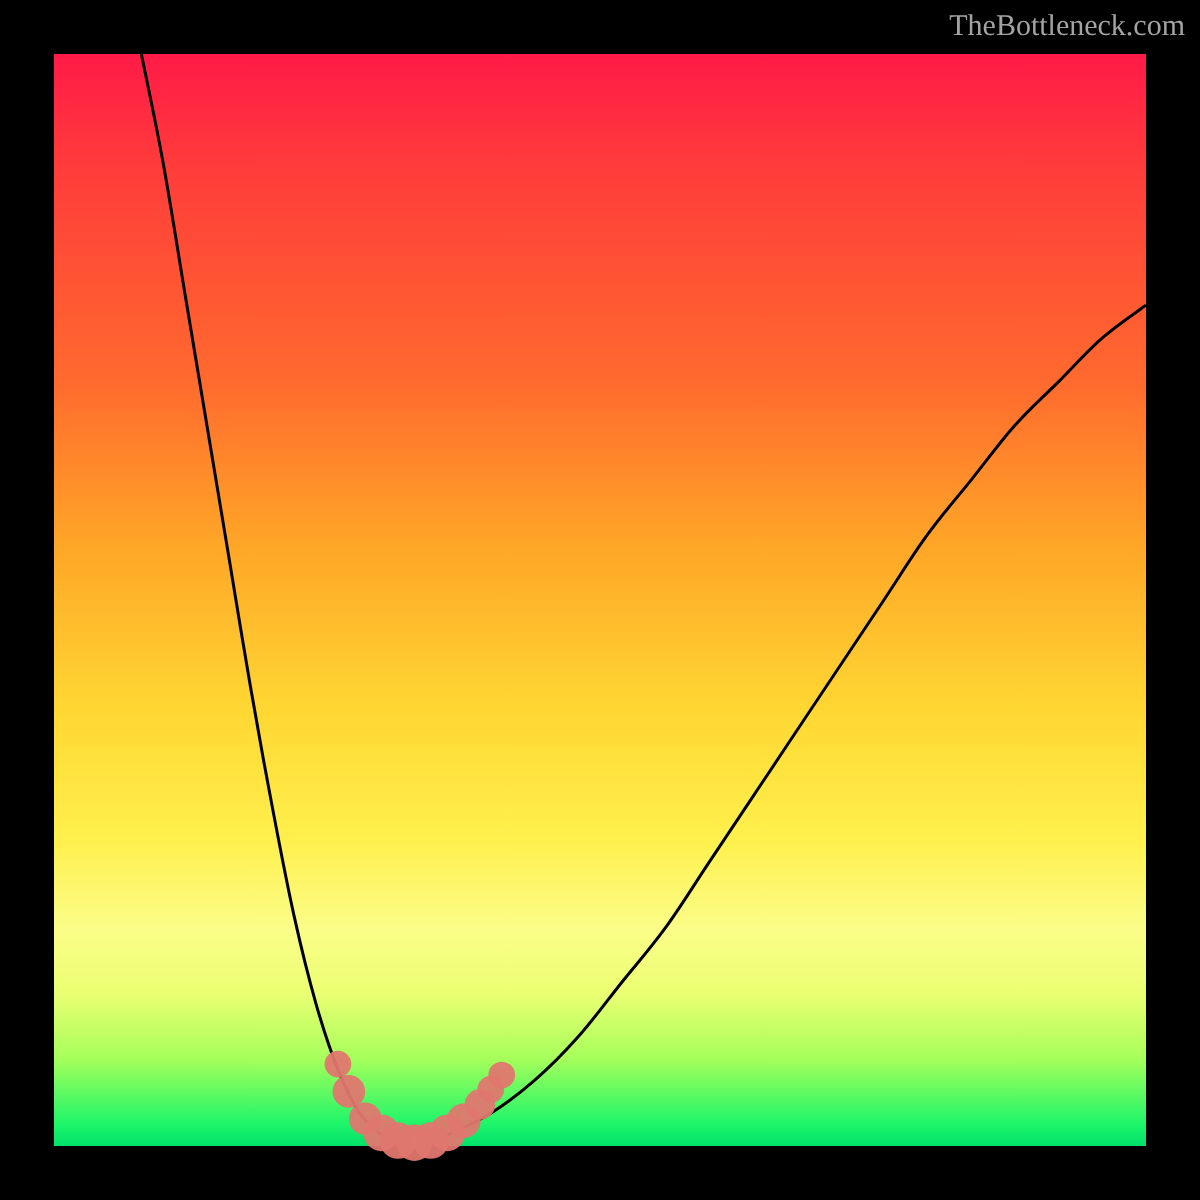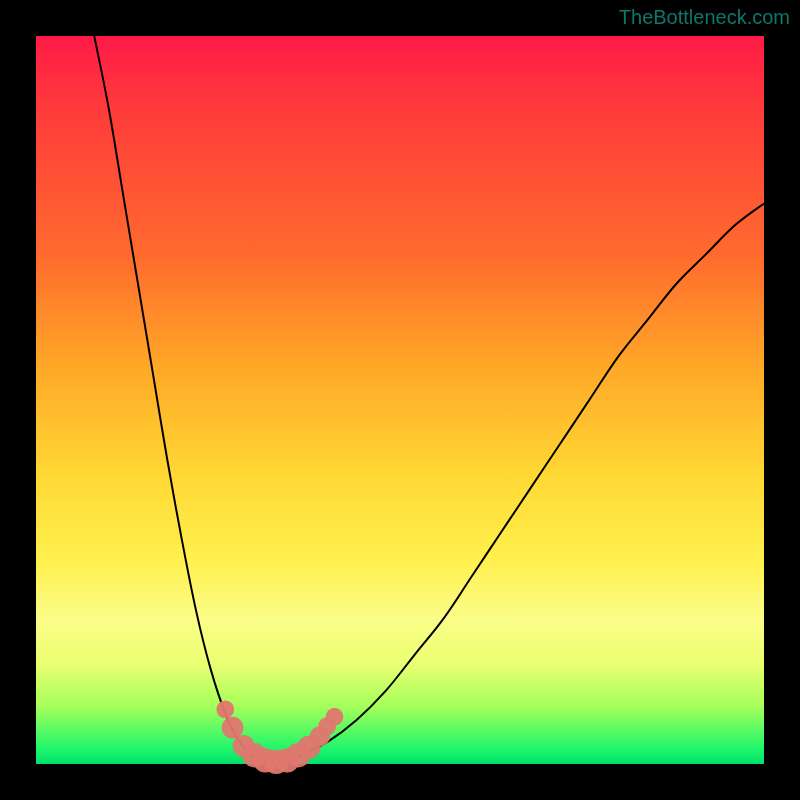--- a/index.html
+++ b/index.html
@@ -36,24 +36,24 @@
       #ebff72 86%,
       #a6ff5a 92%,
       #1ef56a 98%,
       #00e06a 100%
     );
   }
   .watermark {
     position: absolute;
     top: 6px;
     right: 10px;
-    color: #0f766e;
+    color: #a3a3a3;
     font-size: 20px;
     font-weight: 400;
-    font-family: Liberation Sans, sans-serif;
+    font-family: Liberation Serif, serif;
     pointer-events: none;
     text-align: center;
   }
   svg.curves {
     position: absolute;
     left: 0;
     top: 0;
     width: 728px;
     height: 728px;
     overflow: visible;

